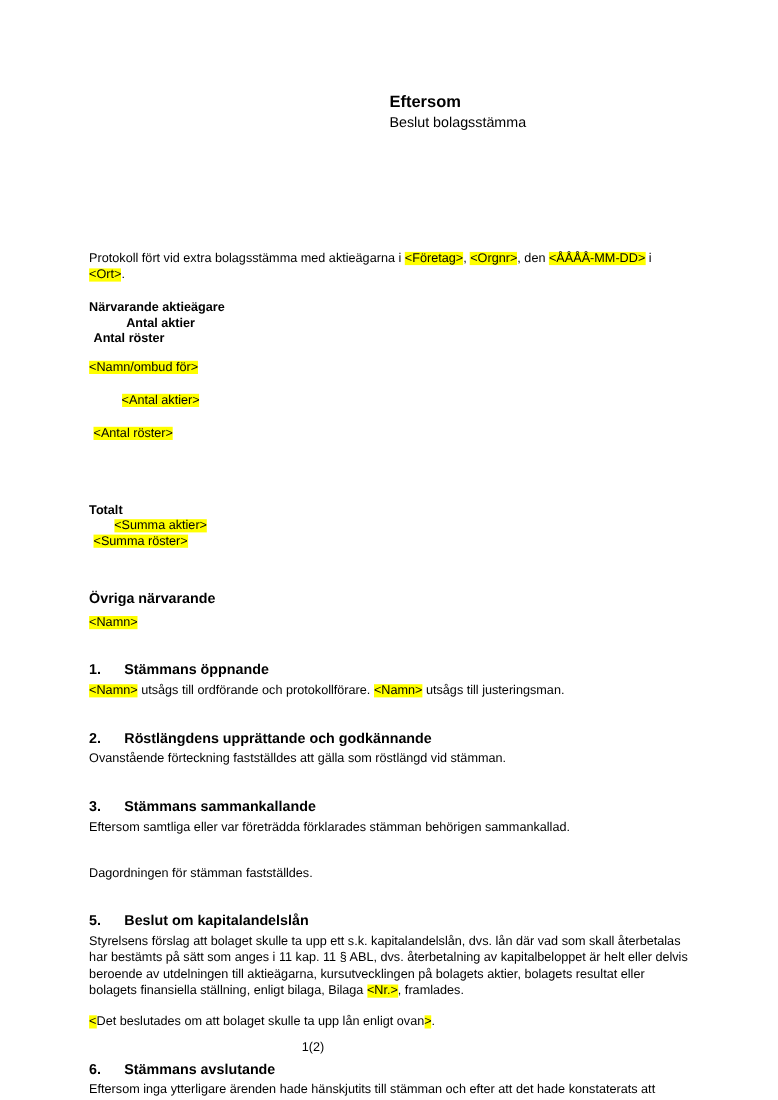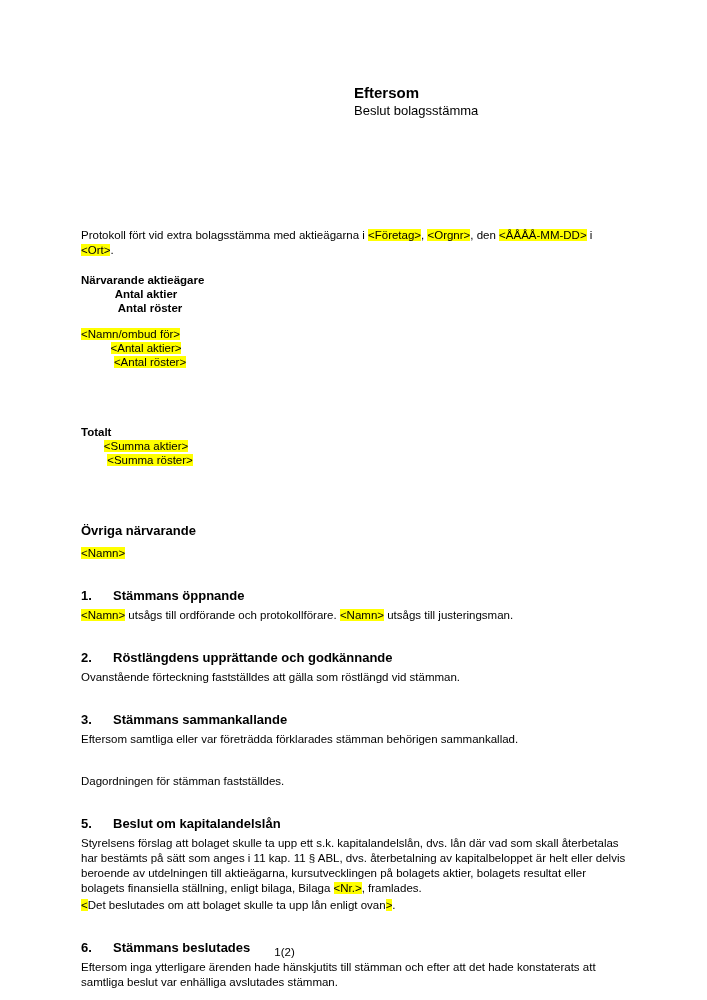--- a/index.html
+++ b/index.html
@@ -18,34 +18,34 @@
   h1 { font-size: 15px; line-height: 15px; font-weight: bold; margin: 0; }
   .subtitle { font-size: 13px; line-height: 16px; margin-top: 3px; }
 
   .bodytext { font-size: 11.5px; line-height: 15px; }
   .intro { width: 545px; margin: 109px 0 0 0; }
 
   .attendees { margin-top: 15px; font-size: 11.5px; }
   .trow { display: flex; line-height: 14px; flex-direction: column; }
   .c1 { width: 271px; }
   .c2 { width: 130px; text-align: center; }
-  .c3 { width: 130px; text-align: center; margin-left: 4px; }
+  .c3 { width: 130px; text-align: left; margin-left: 4px; }
   .thead { font-weight: bold; }
-  .r1 { margin-top: 12px; }
+  .r1 { margin-top: 12px; gap: 16px; }
   .total { margin-top: 16px; }
   .total .c1 { font-weight: bold; margin-top: 40px; }
 
-  .others { margin-top: 56px; }
+  .others { margin-top: 37px; }
   h2 { font-size: 13px; line-height: 16px; font-weight: bold; margin: 0; }
   .others p { margin: 7px 0 0 0; width: 545px; }
 
   .sec { margin-top: 27px; }
   .sec h2 .num { display: inline-block; width: 32px; }
   .sec p { margin: 4px 0 0 0; width: 545px; }
-  .sec p.p2 { margin-top: 2px; }
+  .sec p.p2 { margin-top: 13px; }
 
   .hl { background: var(--hl, #ffff00); }
 
   .footer {
     position: absolute;
     left: 0; top: 945px;
     width: 569px;
     text-align: center;
     font-size: 11.5px;
     line-height: 14px;
@@ -105,19 +105,19 @@
     <p class="bodytext"><span>Dagordningen för stämman fastställdes.</span></p>
   </section>
 
   <section class="sec">
     <h2><span class="num">5.</span><span>Beslut om kapitalandelslån</span></h2>
     <p class="bodytext"><span>Styrelsens förslag att bolaget skulle ta upp ett s.k. kapitalandelslån, dvs. lån där vad som skall återbetalas har bestämts på sätt som anges i 11 kap. 11 § ABL, dvs. återbetalning av kapitalbeloppet är helt eller delvis beroende av utdelningen till aktieägarna, kursutvecklingen på bolagets aktier, bolagets resultat eller bolagets finansiella ställning, enligt bilaga, Bilaga </span><span class="hl">&lt;Nr.&gt;</span><span>, framlades.</span></p>
     <p class="bodytext p2"><span class="hl">&lt;</span><span>Det beslutades om att bolaget skulle ta upp lån enligt ovan</span><span class="hl">&gt;</span><span>.</span></p>
   </section>
 
   <section class="sec">
-    <h2><span class="num">6.</span><span>Stämmans beslutades</span></h2>
+    <h2><span class="num">6.</span><span>Stämmans avslutande</span></h2>
     <p class="bodytext"><span>Eftersom inga ytterligare ärenden hade hänskjutits till stämman och efter att det hade konstaterats att samtliga beslut var enhälliga avslutades stämman.</span></p>
   </section>
 
   <div class="footer">1(2)</div>
 
 </div>
 
 </body></html>

